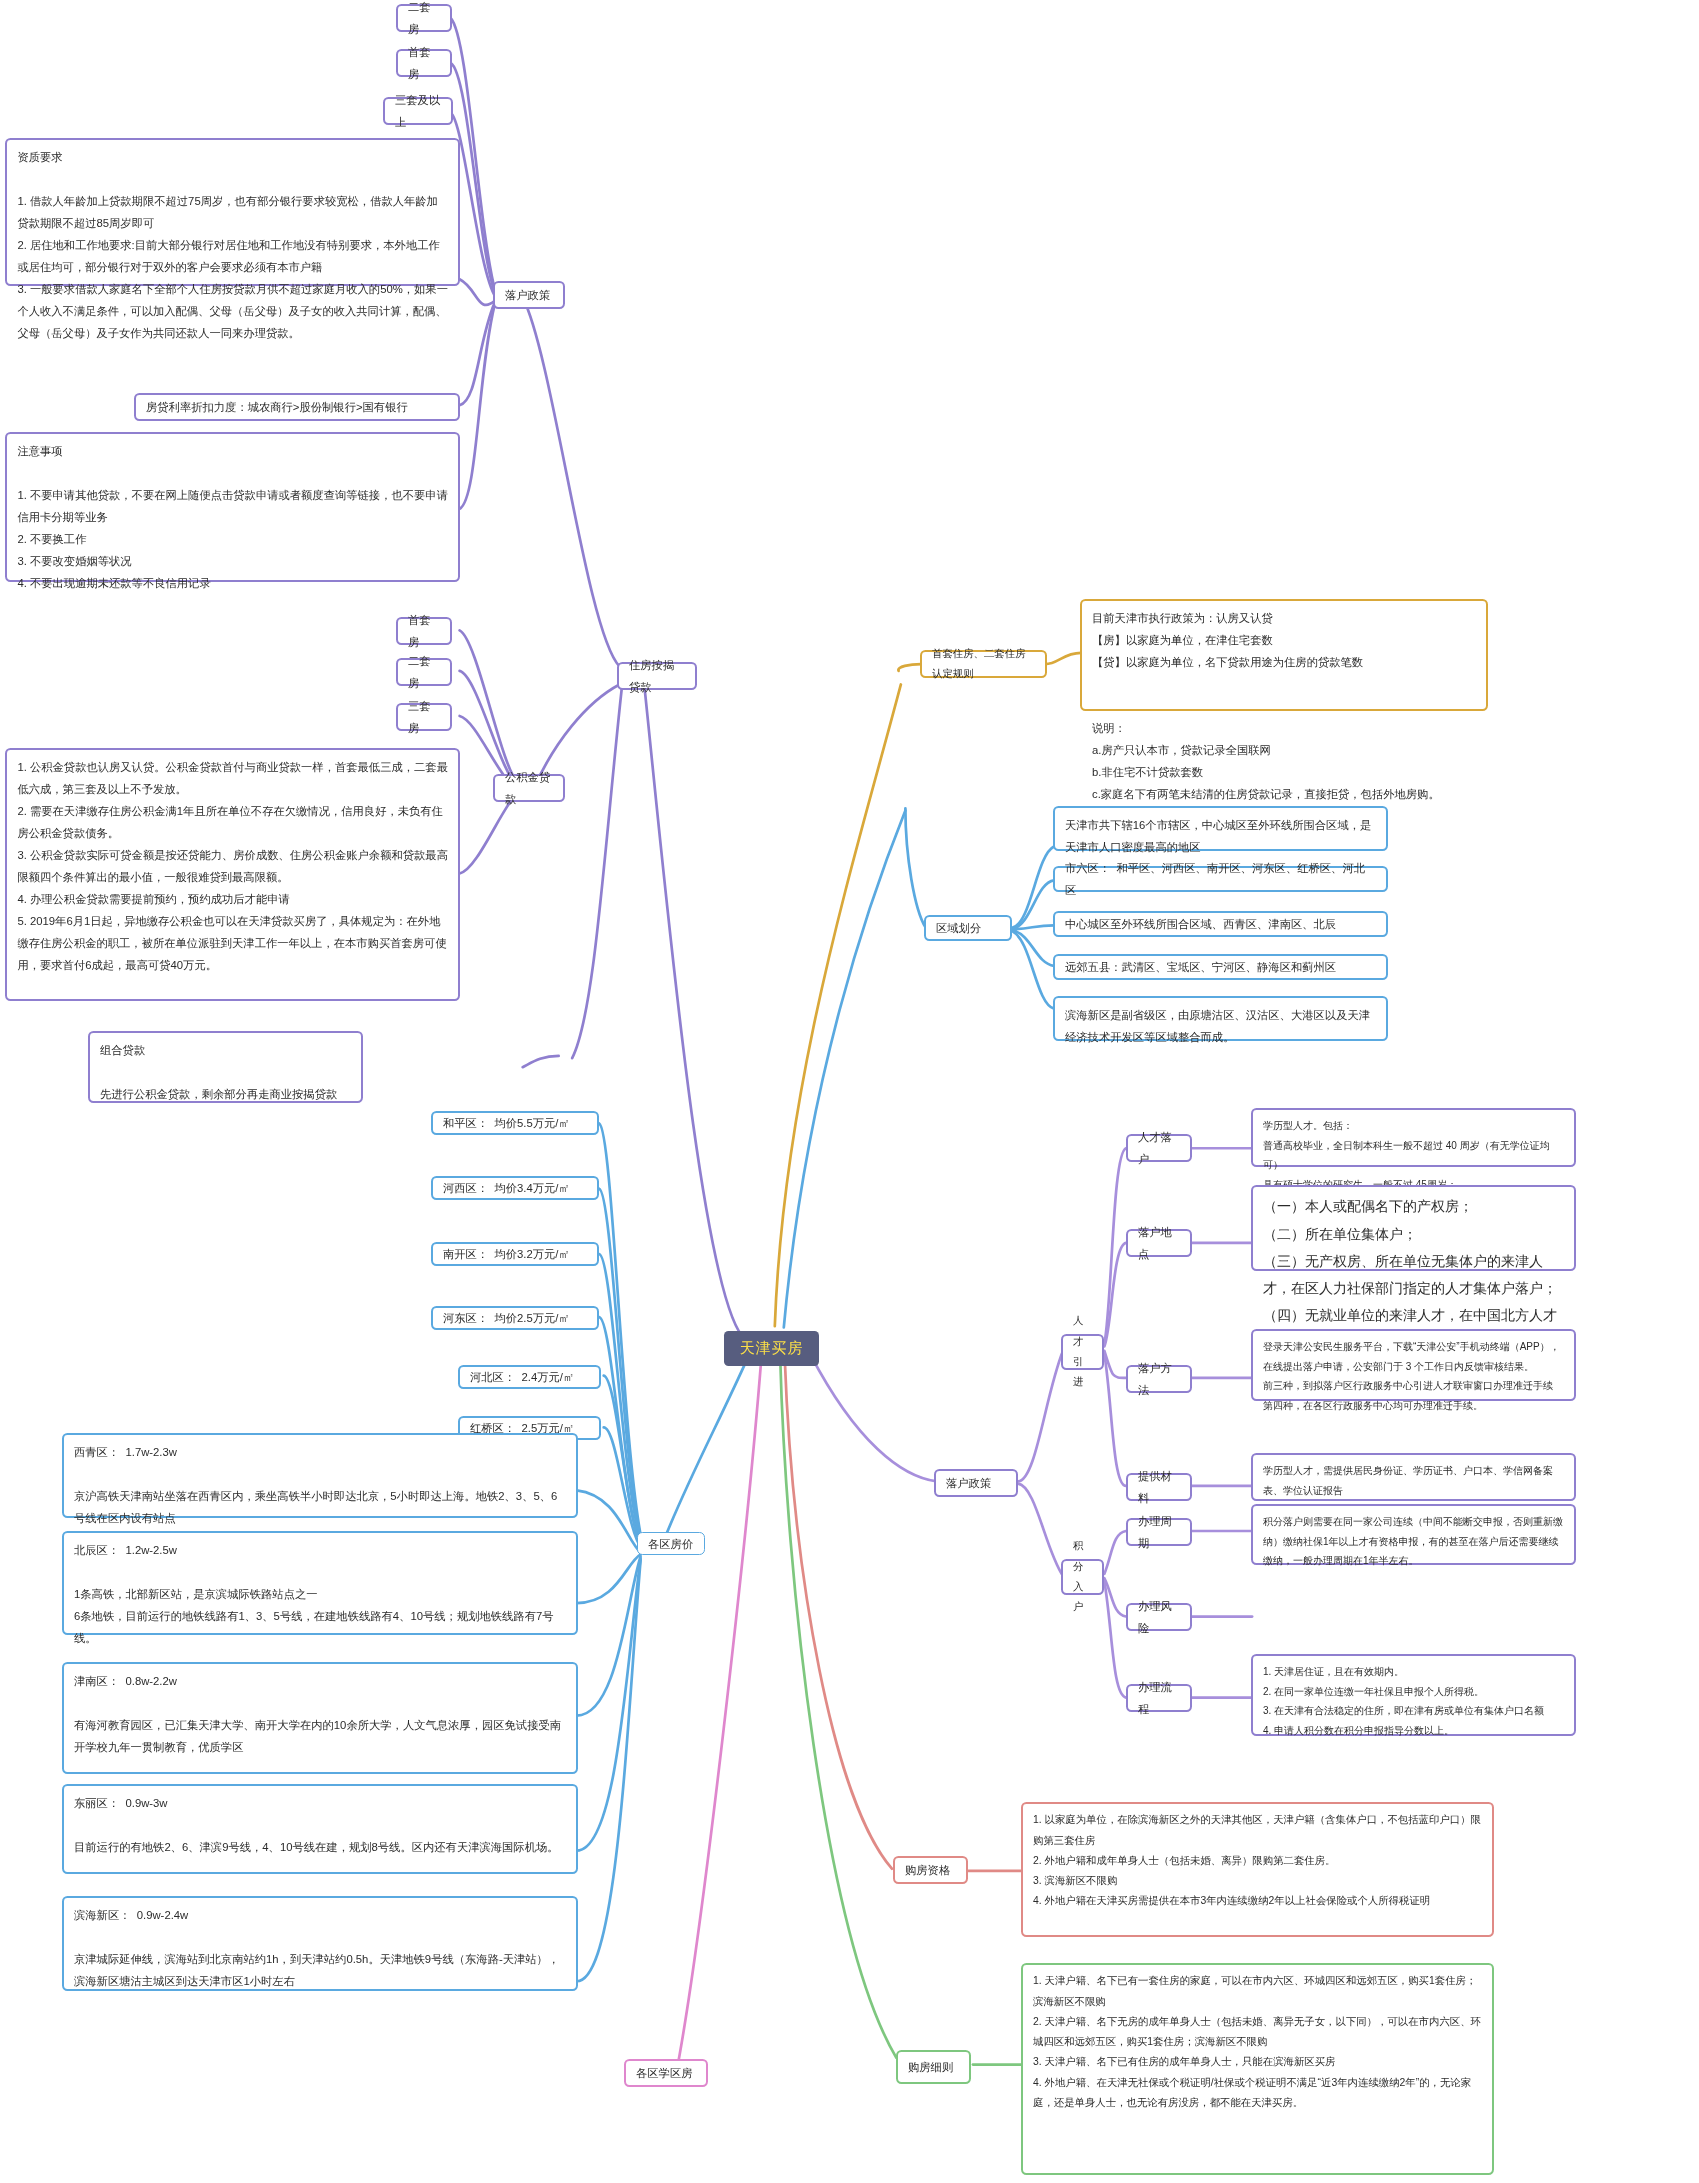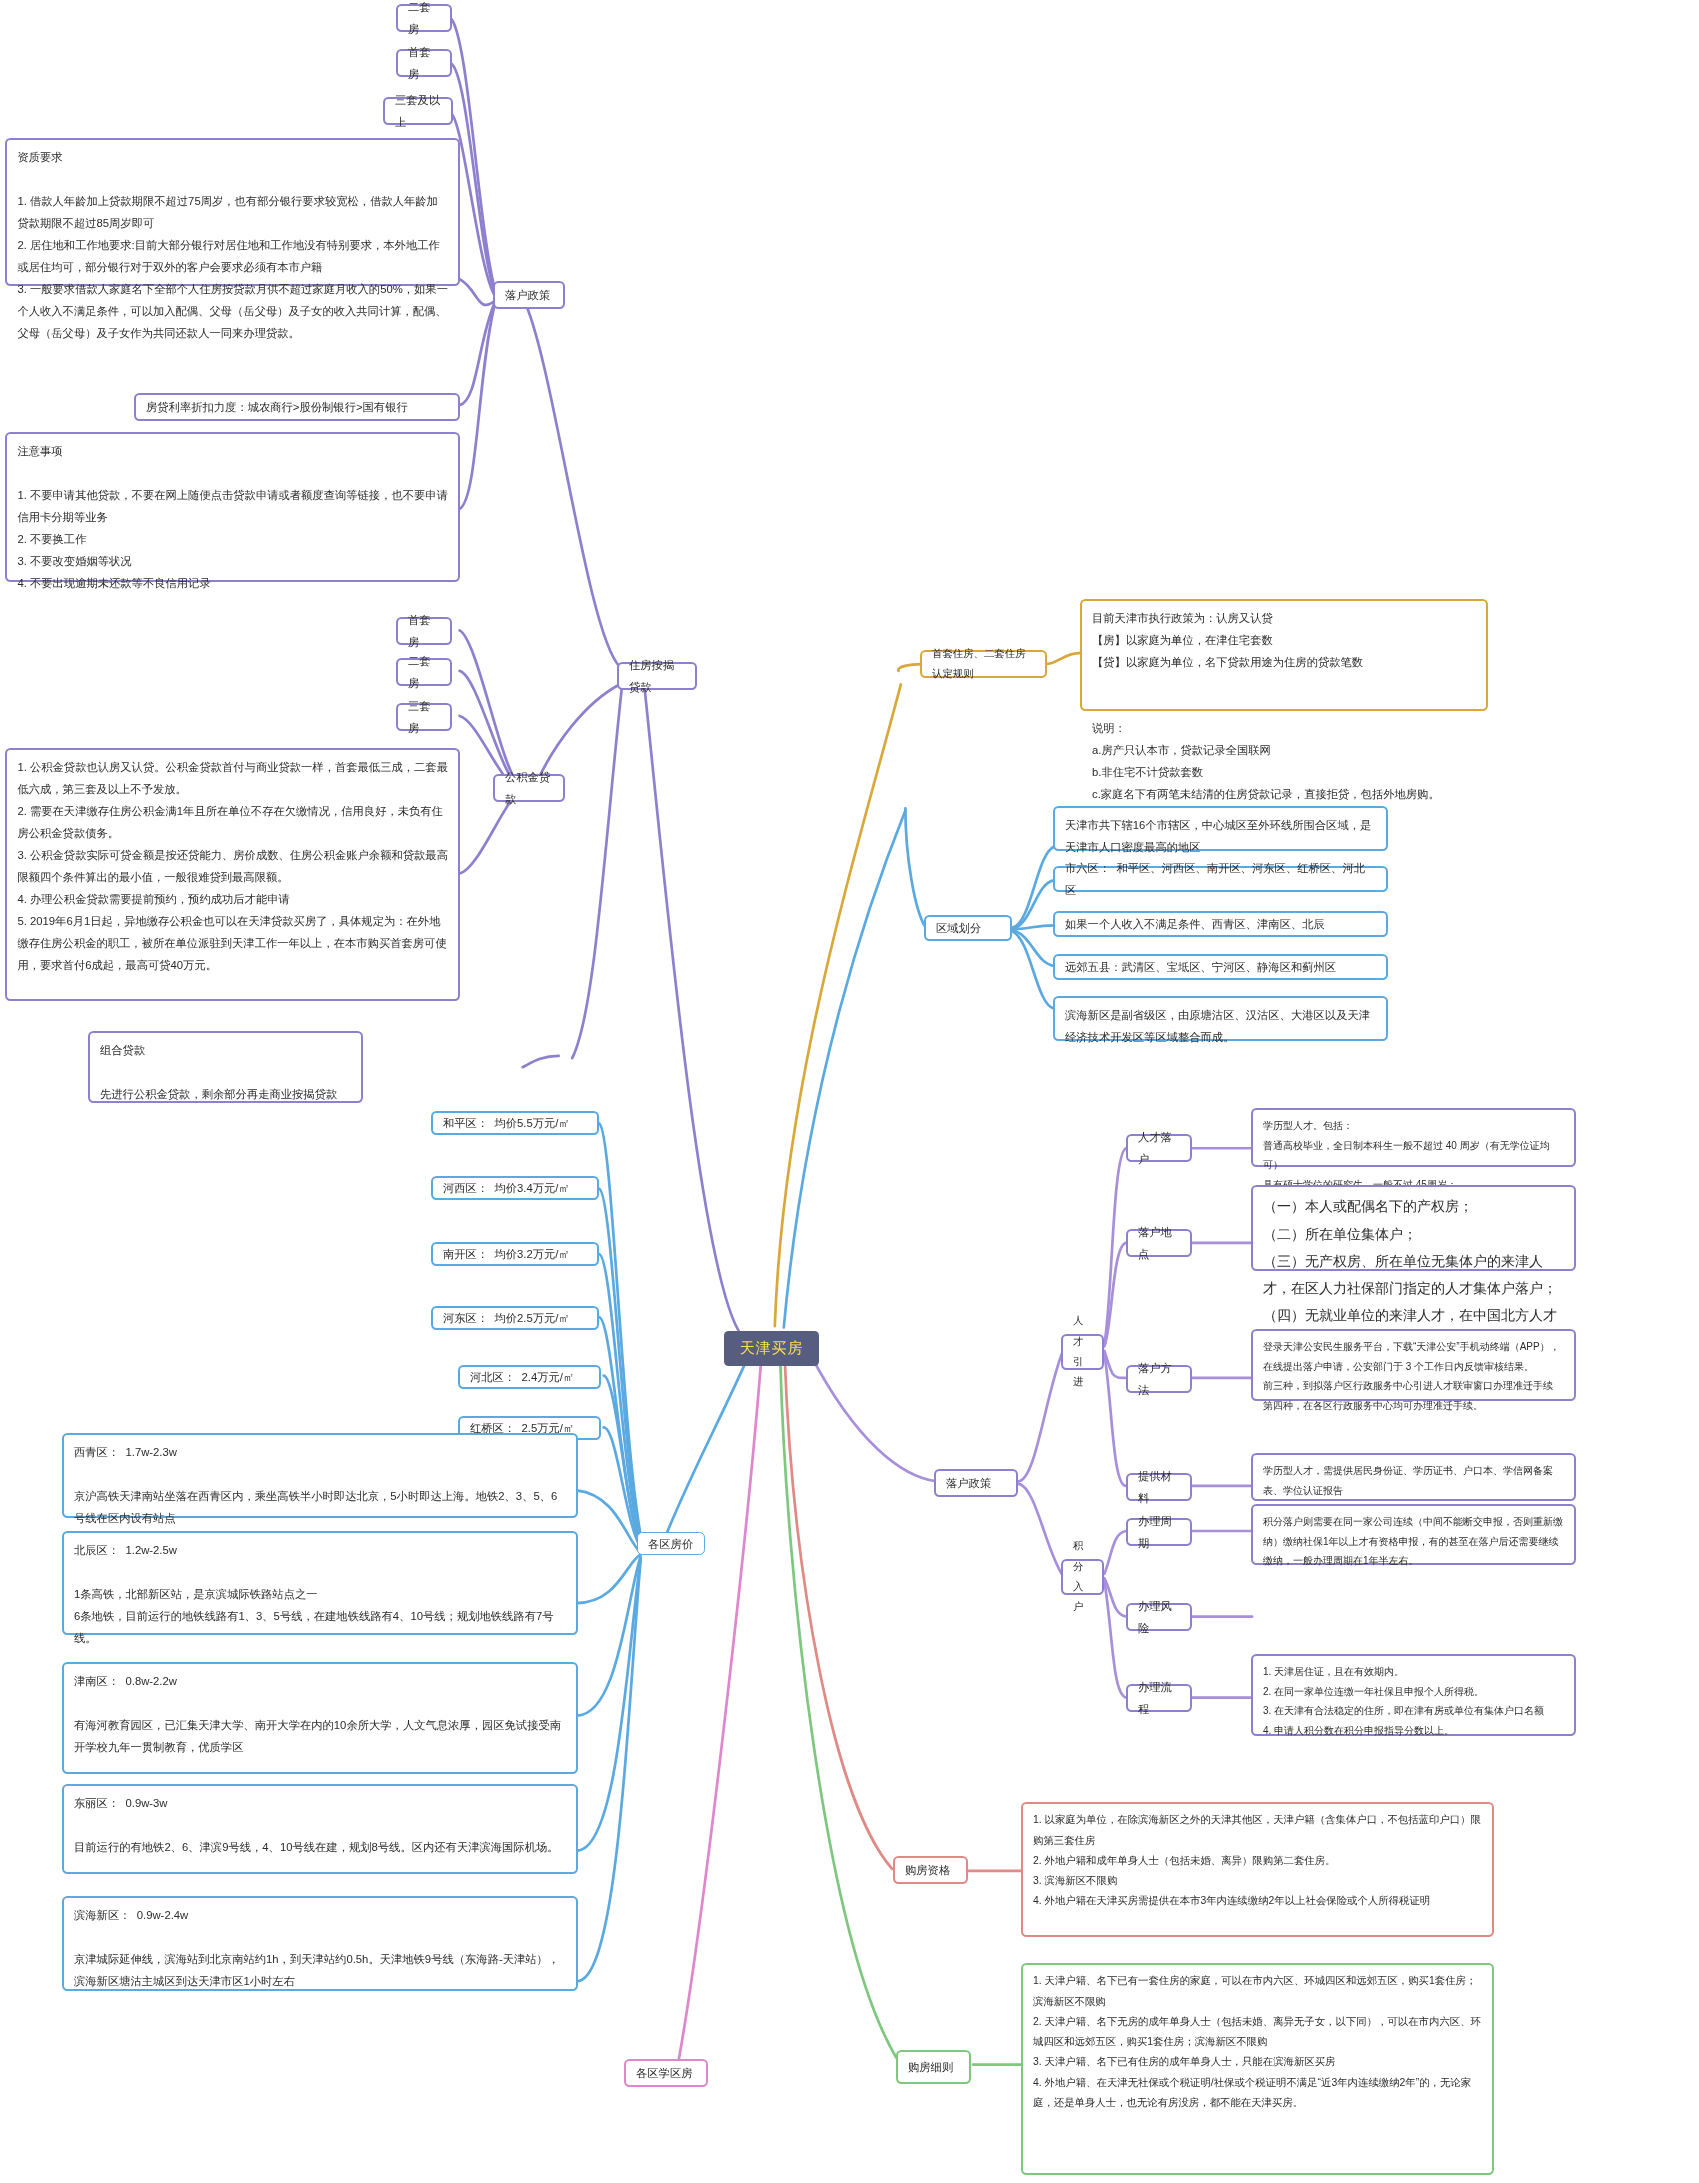--- a/index.html
+++ b/index.html
@@ -251,21 +251,21 @@
   <div class="node n-sm c-blue" style="left:924px;top:915px;width:88px;height:26px;">
     <span class="txt">区域划分</span>
   </div>
   <div class="node n-big c-blue" style="left:1053px;top:806px;width:335px;height:45px;">
     <span class="txt">天津市共下辖16个市辖区，中心城区至外环线所围合区域，是天津市人口密度最高的地区</span>
   </div>
   <div class="node n-md c-blue" style="left:1053px;top:866px;width:335px;height:26px;">
     <span class="txt">市六区：  和平区、河西区、南开区、河东区、红桥区、河北区</span>
   </div>
   <div class="node n-md c-blue" style="left:1053px;top:911px;width:335px;height:26px;">
-    <span class="txt">如果一个人收入不满足条件、西青区、津南区、北辰</span>
+    <span class="txt">中心城区至外环线所围合区域、西青区、津南区、北辰</span>
   </div>
   <div class="node n-md c-blue" style="left:1053px;top:954px;width:335px;height:26px;">
     <span class="txt">远郊五县：武清区、宝坻区、宁河区、静海区和蓟州区</span>
   </div>
   <div class="node n-big c-blue" style="left:1053px;top:996px;width:335px;height:45px;">
     <span class="txt">滨海新区是副省级区，由原塘沽区、汉沽区、大港区以及天津经济技术开发区等区域整合而成。</span>
   </div>
 
   <div class="node n-sm c-purple" style="left:934px;top:1469px;width:84px;height:28px;">
     <span class="txt">落户政策</span>

